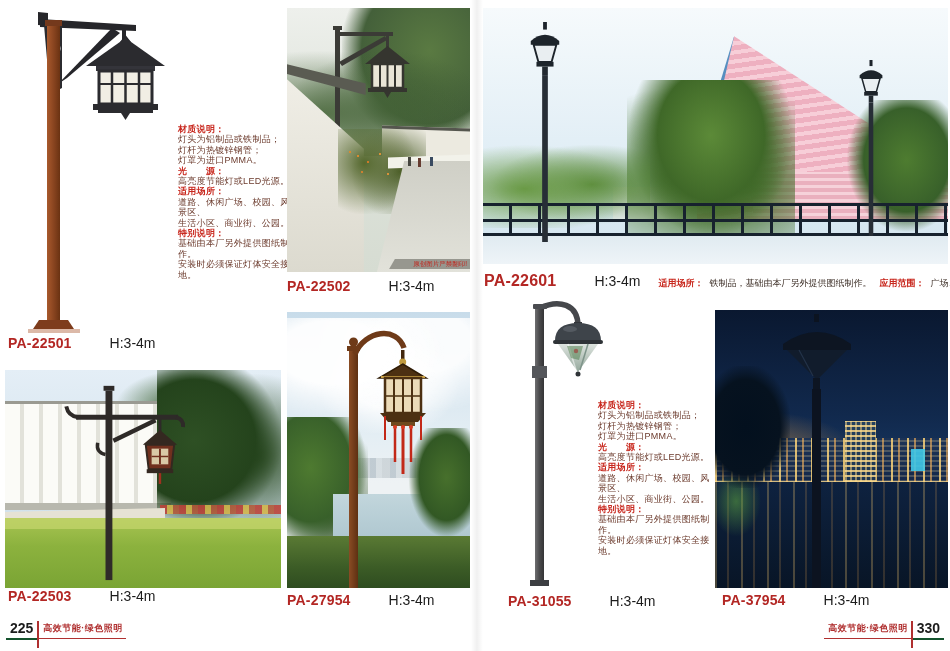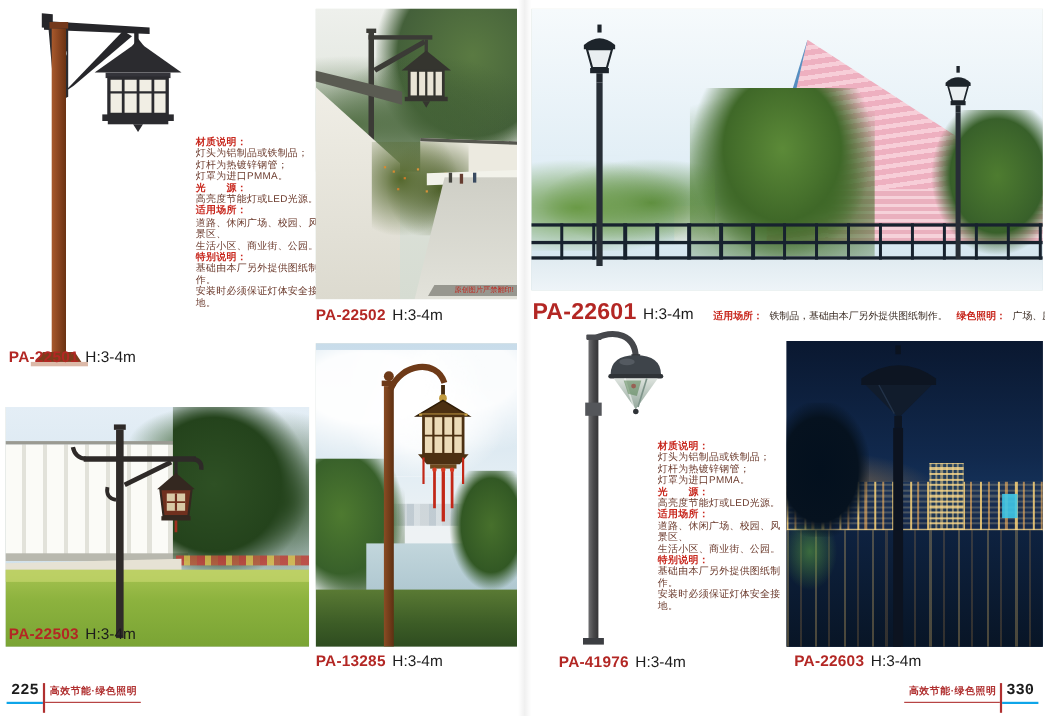--- a/index.html
+++ b/index.html
@@ -9,22 +9,22 @@
     font-family:"Liberation Sans","DejaVu Sans",sans-serif;
   }
   .abs{position:absolute;}
   .gutter{
     position:absolute;left:471px;top:0;width:12px;height:651px;
     background:linear-gradient(90deg,rgba(0,0,0,0),rgba(0,0,0,0.06),rgba(0,0,0,0));
   }
   
   .plabel{position:absolute;display:flex;align-items:baseline;gap:6px;white-space:nowrap;}
   .pcode{font-size:14px;font-weight:bold;color:#b32724;letter-spacing:0.2px;}
-  .pcode.big{font-size:21px;}
-  .psize{font-size:14px;color:#1c1c1c;}
+  .pcode.big{font-size:16px;}
+  .psize{font-size:14px;color:#1c1c1c;margin-left:32px;}
   .tech-label{font-size:9px;font-weight:bold;color:#c8281e;margin-left:12px;}
   .tech-text{font-size:9px;color:#3c2e26;}
   .scope-label{font-size:9px;font-weight:bold;color:#c8281e;margin-left:2px;}
   
   .spec{position:absolute;width:118px;font-size:9px;line-height:10.4px;color:#6b3a2c;letter-spacing:0.3px;}
   .spec .h{color:#c8281e;font-weight:bold;}
   
   .photo{position:absolute;overflow:hidden;background:#dfe4dc;}
   .photo > div, .photo > svg{position:absolute;}
   
@@ -131,21 +131,21 @@
   .water2603{left:0;top:62%;width:100%;height:38%;
     background-image:
       repeating-linear-gradient(90deg,rgba(245,200,110,.28) 0 2px,rgba(0,0,0,0) 2px 12px,rgba(240,170,80,.18) 12px 14px,rgba(0,0,0,0) 14px 26px),
       linear-gradient(180deg,#0e2240,#081526);}
   .litgreen2603{left:0;top:60%;width:20%;height:22%;
     background:radial-gradient(ellipse at 45% 40%,rgba(96,168,64,.55),rgba(96,168,64,0) 68%);}
   .treesL2603{left:-6%;top:20%;width:38%;height:44%;
     background:radial-gradient(ellipse at 50% 50%,#03101e 0%,#06121f 55%,rgba(6,18,31,0) 74%);}
   
   .footer{position:absolute;top:621px;display:flex;align-items:flex-start;}
-  .f-num{font-size:14px;font-weight:bold;color:#1c1c1c;border-bottom:2px solid #0ea5e9;padding:0 4px 2px 4px;line-height:15px;font-family:Liberation Mono, monospace;}
+  .f-num{font-size:14px;font-weight:bold;color:#1c1c1c;border-bottom:2px solid #14532d;padding:0 4px 2px 4px;line-height:15px;}
   .f-bar{width:2px;height:27px;background:#b03030;}
   .f-slogan{font-size:9px;font-weight:bold;color:#b03030;border-bottom:1.5px solid #b03030;
     padding:3px 3px 5px 4px;line-height:9px;letter-spacing:0.5px;white-space:nowrap;}
 </style>
 </head>
 <body>
 
 <div class="abs" style="inset:0">
 
   <svg class="abs" style="left:2px;top:4px" width="175" height="330" viewBox="0 0 175 330">
@@ -186,21 +186,21 @@
     <div class="h">光　　源：</div>
     <div>高亮度节能灯或LED光源。</div>
     <div class="h">适用场所：</div>
     <div>道路、休闲广场、校园、风景区、</div>
     <div>生活小区、商业街、公园。</div>
     <div class="h">特别说明：</div>
     <div>基础由本厂另外提供图纸制作。</div>
     <div>安装时必须保证灯体安全接地。</div>
   </div>
 
-  <div class="plabel" style="left:8px;top:316px">
+  <div class="plabel" style="left:8px;top:335px">
     <span class="pcode">PA-22501</span>
     <span class="psize">H:3-4m</span>
   </div>
 
   <div class="photo" style="left:287px;top:8px;width:183px;height:264px">
     <div class="sky2502"></div>
     <div class="mtn2502"></div>
     <div class="treeline2502"></div>
     <div class="wallfar2502"></div>
     <svg style="left:28px;top:12px" width="140" height="210" viewBox="0 0 140 210">
@@ -255,21 +255,21 @@
       <polygon points="89,68 118,68 115,93 92,93" fill="#70301e" stroke="#342820" stroke-width="2"></polygon>
       <rect x="95" y="72" width="17" height="16" fill="#d9c9a6"></rect>
       <line x1="103.5" y1="72" x2="103.5" y2="88" stroke="#70301e" stroke-width="2"></line>
       <line x1="95" y1="80" x2="112" y2="80" stroke="#70301e" stroke-width="1.5"></line>
       <rect x="90" y="93" width="27" height="4" fill="#342820"></rect>
       <line x1="103.5" y1="97" x2="103.5" y2="108" stroke="#a03020" stroke-width="2.5"></line>
       <path d="M48,78 Q38,76 40,66" stroke="#2e2a28" stroke-width="3.5" fill="none"></path>
     </svg>
   </div>
 
-  <div class="plabel" style="left:8px;top:568px">
+  <div class="plabel" style="left:8px;top:588px">
     <span class="pcode">PA-22503</span>
     <span class="psize">H:3-4m</span>
   </div>
 
   <div class="photo" style="left:287px;top:312px;width:183px;height:276px">
     <div class="sky2504"></div>
     <div class="clouds2504"></div>
     <div class="city2504"></div>
     <div class="treeL2504"></div>
     <div class="water2504"></div>
@@ -302,21 +302,21 @@
       <line x1="114" y1="114" x2="114" y2="150" stroke="#c22818" stroke-width="2.5"></line>
       <line x1="88" y1="104" x2="88" y2="128" stroke="#c22818" stroke-width="2"></line>
       <line x1="124" y1="104" x2="124" y2="128" stroke="#c22818" stroke-width="2"></line>
       <circle cx="98" cy="115" r="2" fill="#d83a22"></circle>
       <circle cx="106" cy="115" r="2" fill="#d83a22"></circle>
       <circle cx="114" cy="115" r="2" fill="#d83a22"></circle>
     </svg>
   </div>
 
   <div class="plabel" style="left:287px;top:592px">
-    <span class="pcode">PA-13285</span>
+    <span class="pcode">PA-27954</span>
     <span class="psize">H:3-4m</span>
   </div>
 
   <div class="footer" style="left:6px">
     <div class="f-num">225</div>
     <div class="f-bar"></div>
     <div class="f-slogan">高效节能·绿色照明</div>
   </div>
 
   <div class="gutter"></div>
@@ -351,21 +351,21 @@
     <svg style="left:372px;top:52px" width="32" height="176">
         <use href="#cuplamp"></use>
       </svg>
   </div>
 
   <div class="plabel" style="left:484px;top:272px">
     <span class="pcode big">PA-22601</span>
     <span class="psize">H:3-4m</span>
     <span class="tech-label">适用场所：</span>
     <span class="tech-text">铁制品，基础由本厂另外提供图纸制作。</span>
-    <span class="scope-label">绿色照明：</span>
+    <span class="scope-label">应用范围：</span>
     <span class="tech-text">广场、庭院、商业街道、别墅区等场所。</span>
   </div>
 
   <svg class="abs" style="left:487px;top:296px" width="118" height="298" viewBox="0 0 118 298">
     <defs>
       <linearGradient id="pol2" x1="0" y1="0" x2="1" y2="0">
         <stop offset="0" stop-color="#6e6e70"></stop>
           <stop offset="0.5" stop-color="#4a4a4c"></stop>
           <stop offset="1" stop-color="#343436"></stop>
       </linearGradient>
@@ -400,21 +400,21 @@
     <div>高亮度节能灯或LED光源。</div>
     <div class="h">适用场所：</div>
     <div>道路、休闲广场、校园、风景区、</div>
     <div>生活小区、商业街、公园。</div>
     <div class="h">特别说明：</div>
     <div>基础由本厂另外提供图纸制作。</div>
     <div>安装时必须保证灯体安全接地。</div>
   </div>
 
   <div class="plabel" style="left:508px;top:593px">
-    <span class="pcode">PA-41976</span>
+    <span class="pcode">PA-31055</span>
     <span class="psize">H:3-4m</span>
   </div>
 
   <div class="photo ph2603" style="left:715px;top:310px;width:233px;height:278px">
     <div class="sky2603"></div>
     <div class="glow2603"></div>
     <div class="city2603"></div>
     <div class="bldgA2603"></div>
     <div class="sign2603"></div>
     <div class="signr2603"></div>
@@ -426,21 +426,21 @@
       <rect x="57" y="2" width="5" height="8" fill="#0b1320"></rect>
       <path d="M26,32 Q60,8 94,32 L94,38 L26,38 Z" fill="#0d1522"></path>
       <polygon points="30,38 90,38 60,68" fill="#111c2c"></polygon>
       <line x1="42" y1="38" x2="56" y2="64" stroke="#2a3c55" stroke-width="1.2" opacity="0.7"></line>
       <rect x="56" y="66" width="7" height="11" fill="#0d1522"></rect>
       <rect x="55" y="77" width="9" height="207" fill="#0c1320"></rect>
     </svg>
   </div>
 
   <div class="plabel" style="left:722px;top:592px">
-    <span class="pcode">PA-22603</span>
+    <span class="pcode">PA-37954</span>
     <span class="psize">H:3-4m</span>
   </div>
 
   <div class="footer" style="right:6px">
     <div class="f-slogan">高效节能·绿色照明</div>
     <div class="f-bar"></div>
     <div class="f-num">330</div>
   </div>
 
 </div>

